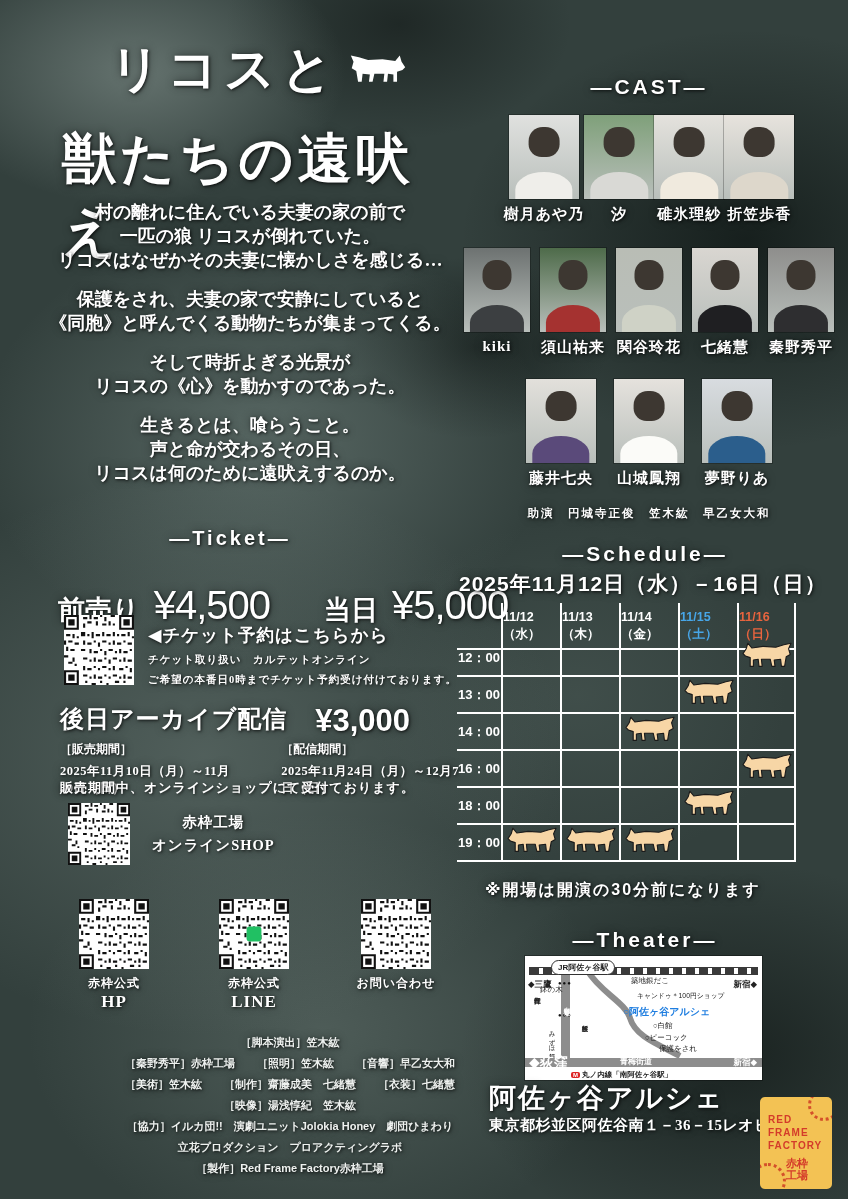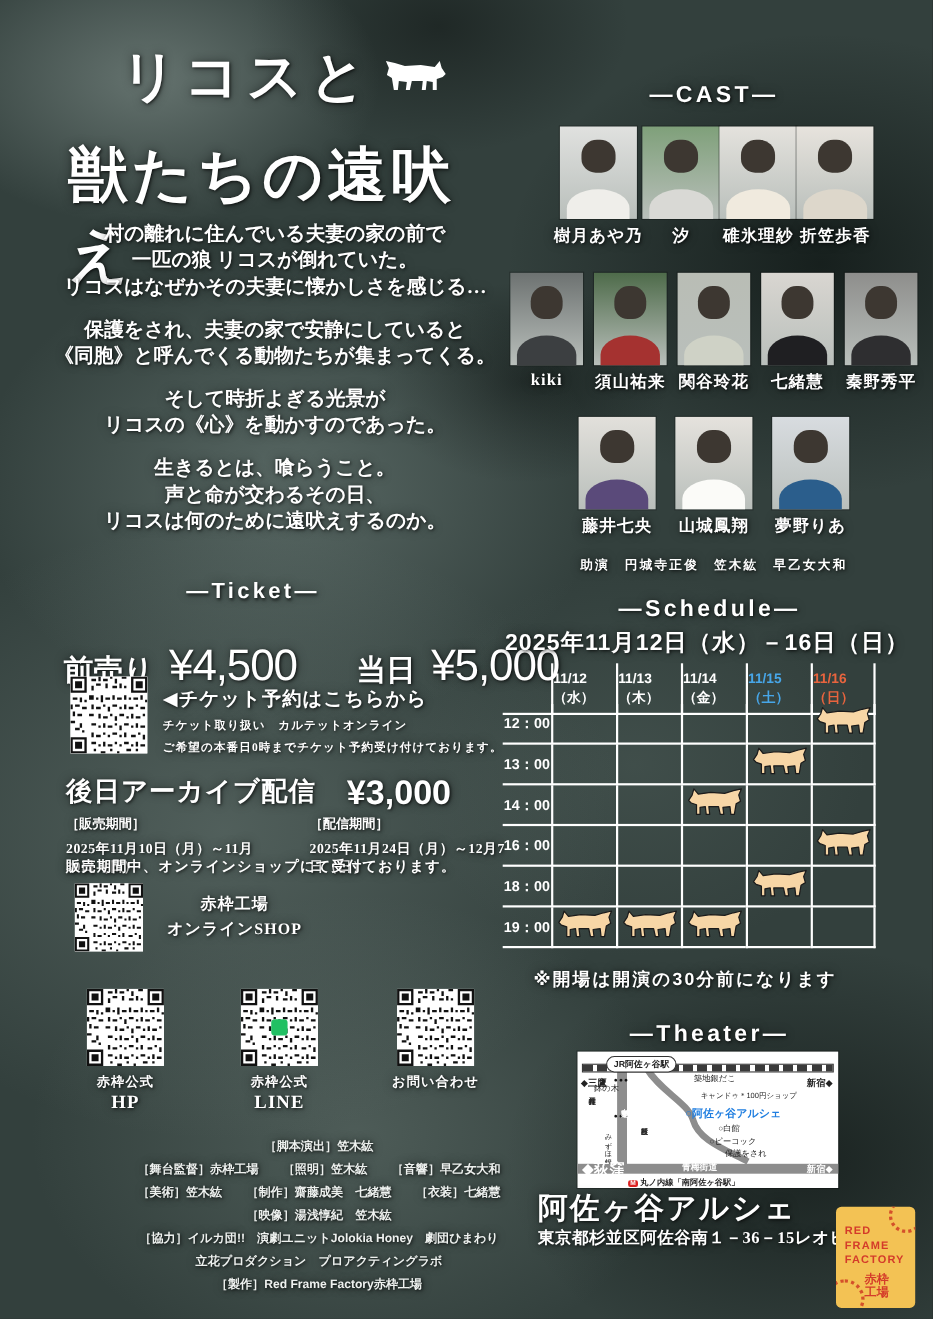--- a/index.html
+++ b/index.html
@@ -466,21 +466,21 @@
       <div class="abs m-shinjuku-bottom">新宿◆</div>
       <div class="abs m-metro"><span class="metro-m">M</span><span>丸ノ内線「南阿佐ヶ谷駅」</span></div>
     </div>
 
     <div class="abs th-name shadowed">阿佐ヶ谷アルシェ</div>
     <div class="abs th-address shadowed">東京都杉並区阿佐谷南１－36－15レオビルB1</div>
   </section>
 
   <section class="abs credits shadowed">
     <div>［脚本演出］笠木紘</div>
-    <div>［舞台監督］赤枠工場　　［照明］笠木紘　　［音響］早乙女大和</div>
+    <div>［秦野秀平］赤枠工場　　［照明］笠木紘　　［音響］早乙女大和</div>
     <div>［美術］笠木紘　　［制作］齋藤成美　七緒慧　　［衣装］七緒慧</div>
     <div>［映像］湯浅惇紀　笠木紘</div>
     <div>［協力］イルカ団!!　演劇ユニットJolokia Honey　劇団ひまわり</div>
     <div>立花プロダクション　プロアクティングラボ</div>
     <div>［製作］Red Frame Factory赤枠工場</div>
   </section>
 
   <div class="abs logo">
     <span class="logo-gear g1"></span>
     <span class="logo-gear g2"></span>

